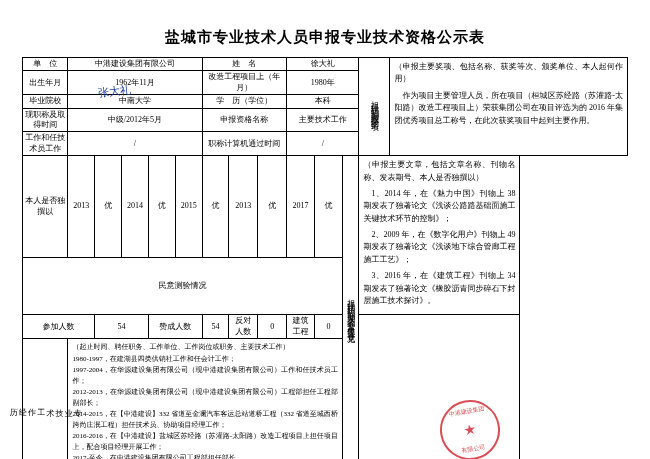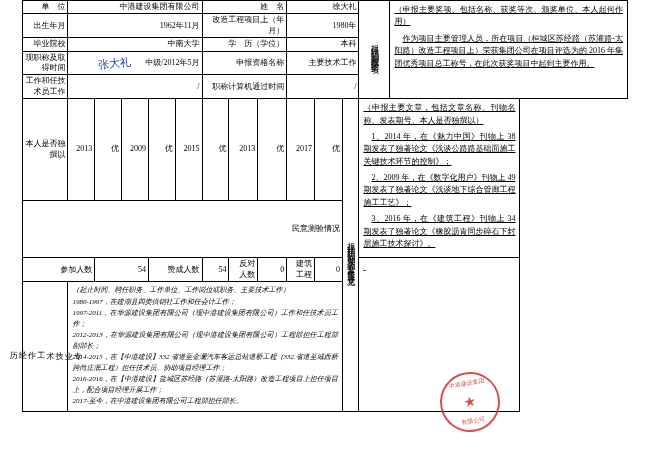--- a/index.html
+++ b/index.html
@@ -17,38 +17,38 @@
     font-weight:bold;
     letter-spacing:1px;
     margin-top:28px;
     margin-bottom:10px;
     font-family:"Liberation Serif", serif;
   }
   .wrap { position:relative; margin:0 22px; }
   table { border-collapse:collapse; table-layout:fixed; }
   .outer { width:606px; }
   td { border:1px solid #000; font-size:8px; line-height:1.3; padding:1px 2px; vertical-align:middle; }
-  .c { text-align:right; }
+  .c { text-align:center; }
   .l { text-align:left; }
   .vert {
     writing-mode:vertical-rl;
     text-orientation:upright;
     letter-spacing:2px;
     line-height:1.15;
     margin:0 auto;
     white-space:pre-line;
   }
   .vert-box { display:flex; align-items:center; justify-content:center; height:100%; }
   .pad { padding:3px 4px; }
   .rightcell { vertical-align:top; }
-  .rtext { font-size:8px; line-height:1.55; text-align:justify;text-decoration:underline; }
+  .rtext { font-size:8px; line-height:1.55; text-align:justify; }
   .rtext p { margin:0 0 4px 0; }
   .indent { text-indent:1em; }
   .leftblock { font-size:7px; line-height:1.5; text-align:justify; }
-  .leftblock p { margin:0 0 1px 0;font-style:italic; }
+  .leftblock p { margin:0 0 1px 0; }
   .stamp {
     position:absolute;
     width:56px; height:56px;
     border:2px solid #d4313a;
     border-radius:50%;
     color:#d4313a;
     font-size:6px;
     left:142px; top:372px;
     transform:rotate(-10deg);
     opacity:0.85;
@@ -66,20 +66,21 @@
     font-size:11px;
     font-family:"Liberation Serif", serif;
     transform:rotate(-6deg);
   }
 </style>
 </head>
 <body>
 
 <div class="page">
 
+  <div class="title">盐城市专业技术人员申报专业技术资格公示表</div>
 
   <div class="wrap">
     <table class="outer">
       <colgroup>
         <col style="width:44px">
         <col style="width:26px">
         <col style="width:26px">
         <col style="width:26px">
         <col style="width:26px">
         <col style="width:26px">
@@ -140,21 +141,21 @@
         <td class="c">工作和任技术员工作</td>
         <td class="c" colspan="5">/</td>
         <td class="c" colspan="3">职称计算机通过时间</td>
         <td class="c" colspan="3">/</td>
       </tr>
 
       <tr>
         <td class="c">本人是否独撰以</td>
         <td class="c">2013</td>
         <td class="c">优</td>
-        <td class="c">2009</td>
+        <td class="c">2014</td>
         <td class="c">优</td>
         <td class="c">2015</td>
         <td class="c">优</td>
         <td class="c">2013</td>
         <td class="c">优</td>
         <td class="c">2017</td>
         <td class="c">优</td>
 
         <td rowspan="4" class="c">
           <div class="vert-box">
@@ -200,21 +201,21 @@
 工
 作
 经
 历</div>
               </div>
         </td>
         <td colspan="10" class="l pad">
           <div class="leftblock">
             <p>（起止时间、聘任职务、工作单位、工作岗位或职务、主要技术工作）</p>
             <p>1980-1997，在建湖县四类供销社工作和任会计工作；</p>
-            <p>1997-2011，在华源建设集团有限公司（现中港建设集团有限公司）工作和任技术员工作；</p>
+            <p>1997-2004，在华源建设集团有限公司（现中港建设集团有限公司）工作和任技术员工作；</p>
             <p>2012-2013，在华源建设集团有限公司（现中港建设集团有限公司）工程部担任工程部副部长；</p>
             <p>2014-2015，在【中港建设】332 省道至金澜汽车客运总站道桥工程（332 省道至城西桥跨尚庄泯工程）担任技术员、协助项目经理工作；</p>
             <p>2016-2016，在【中港建设】盐城区苏经路（苏灌路-太阳路）改造工程项目上担任项目上，配合项目经理开展工作；</p>
             <p>2017-至今，在中港建设集团有限公司工程部担任部长。</p>
           </div>
         </td>
       </tr>
 
     </tbody>
       </table>

